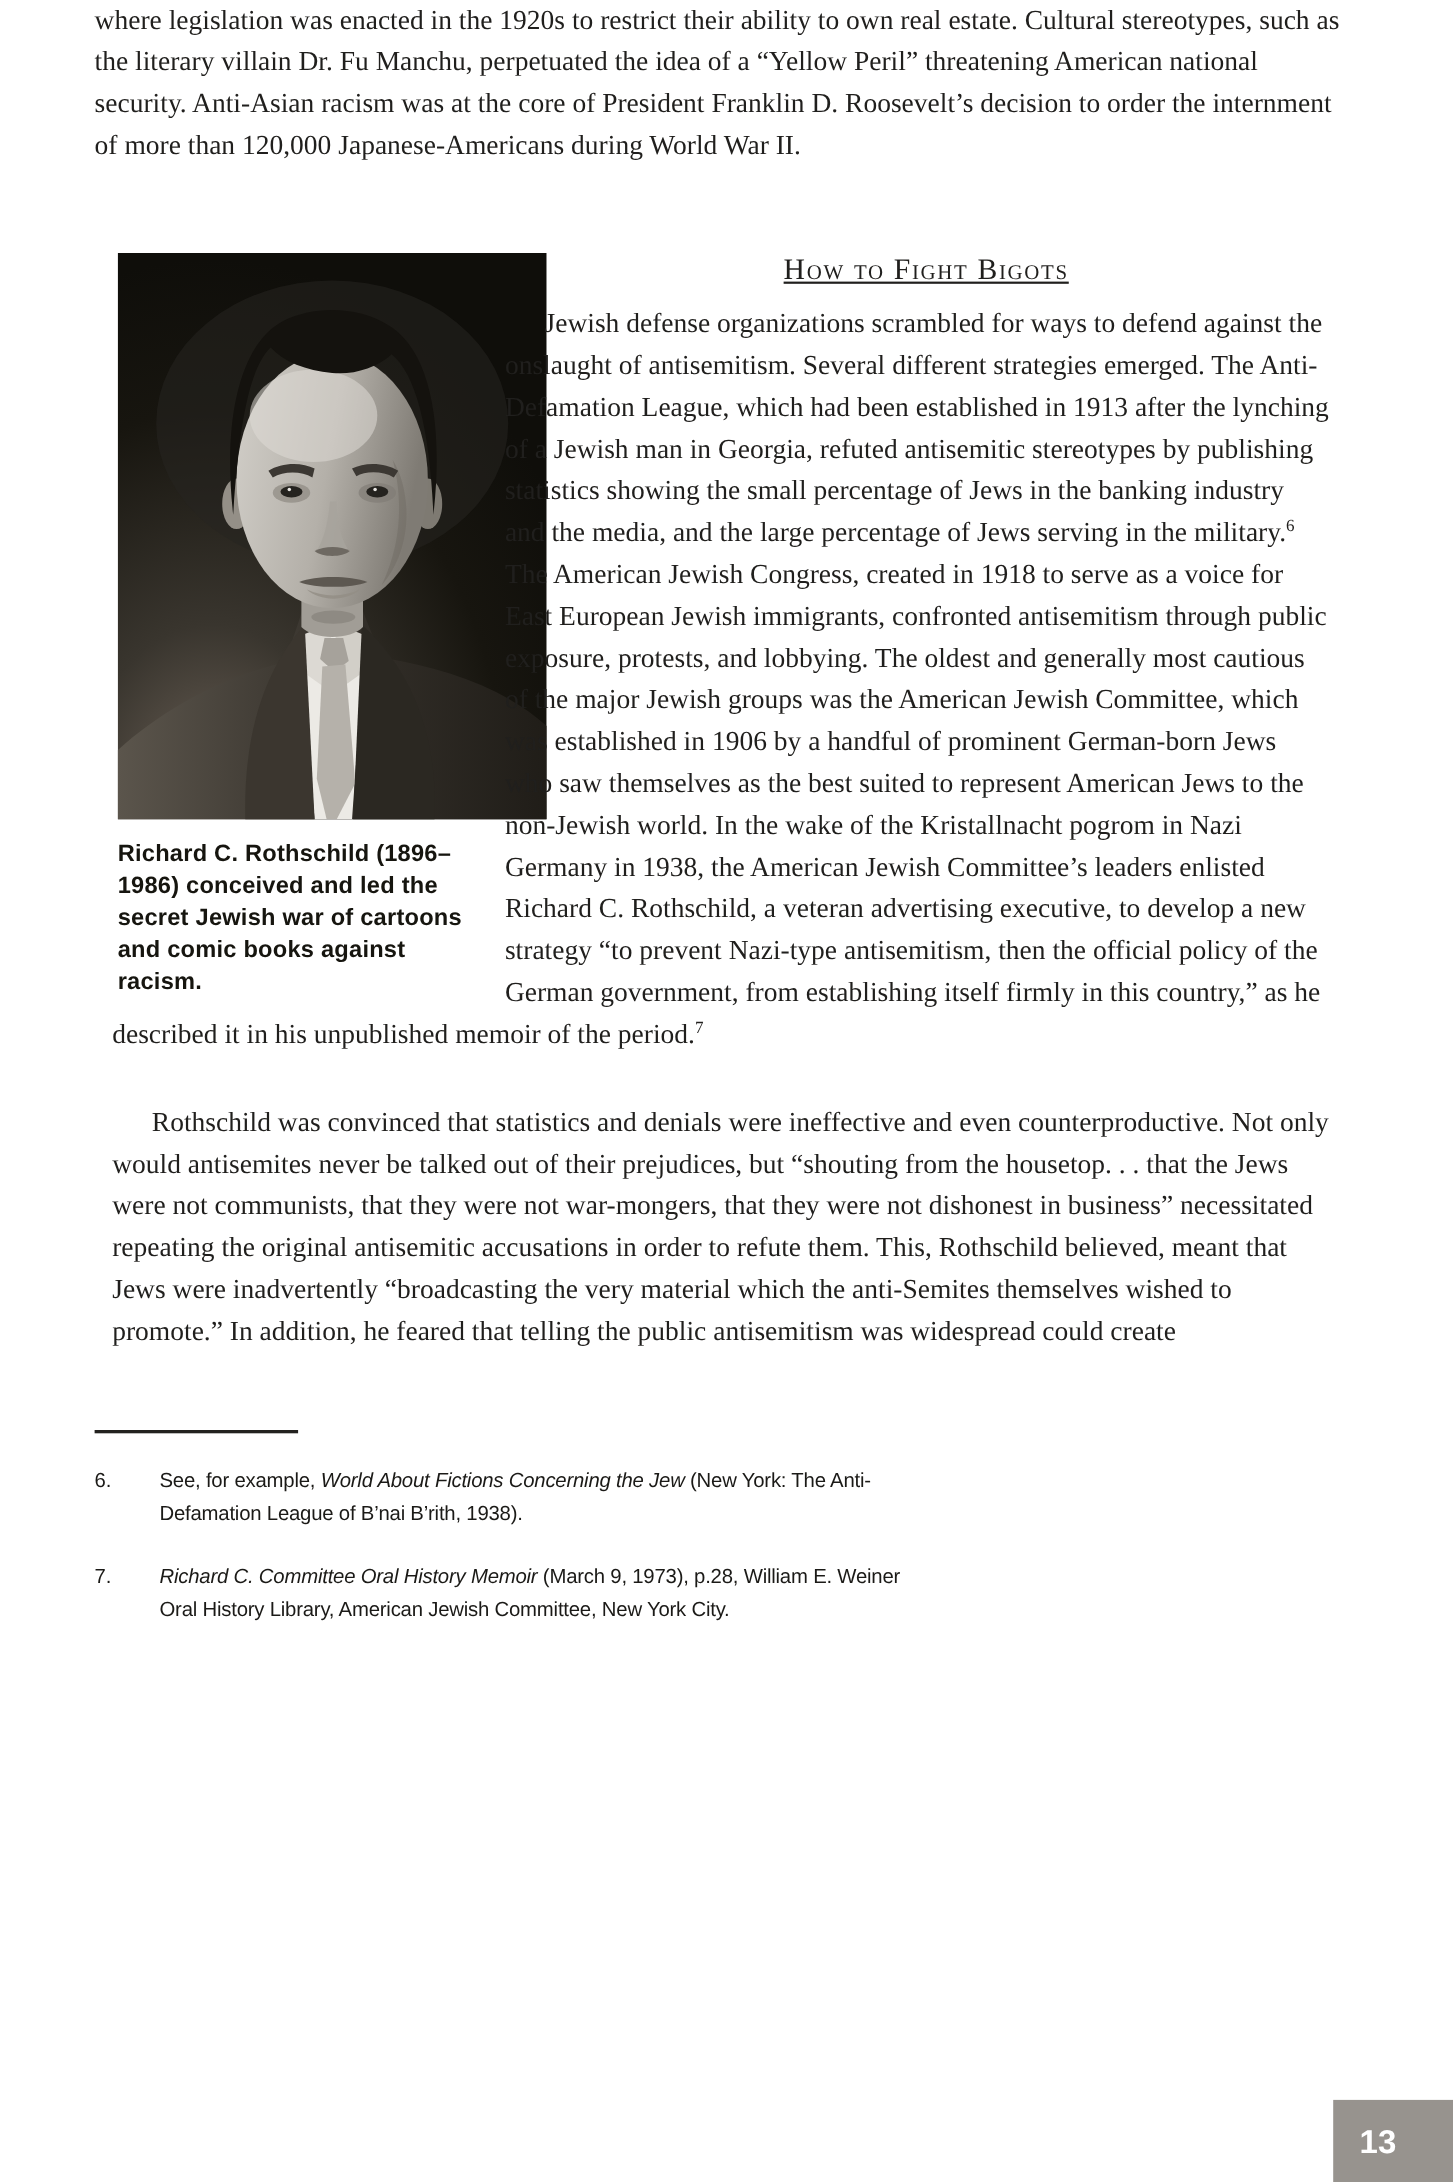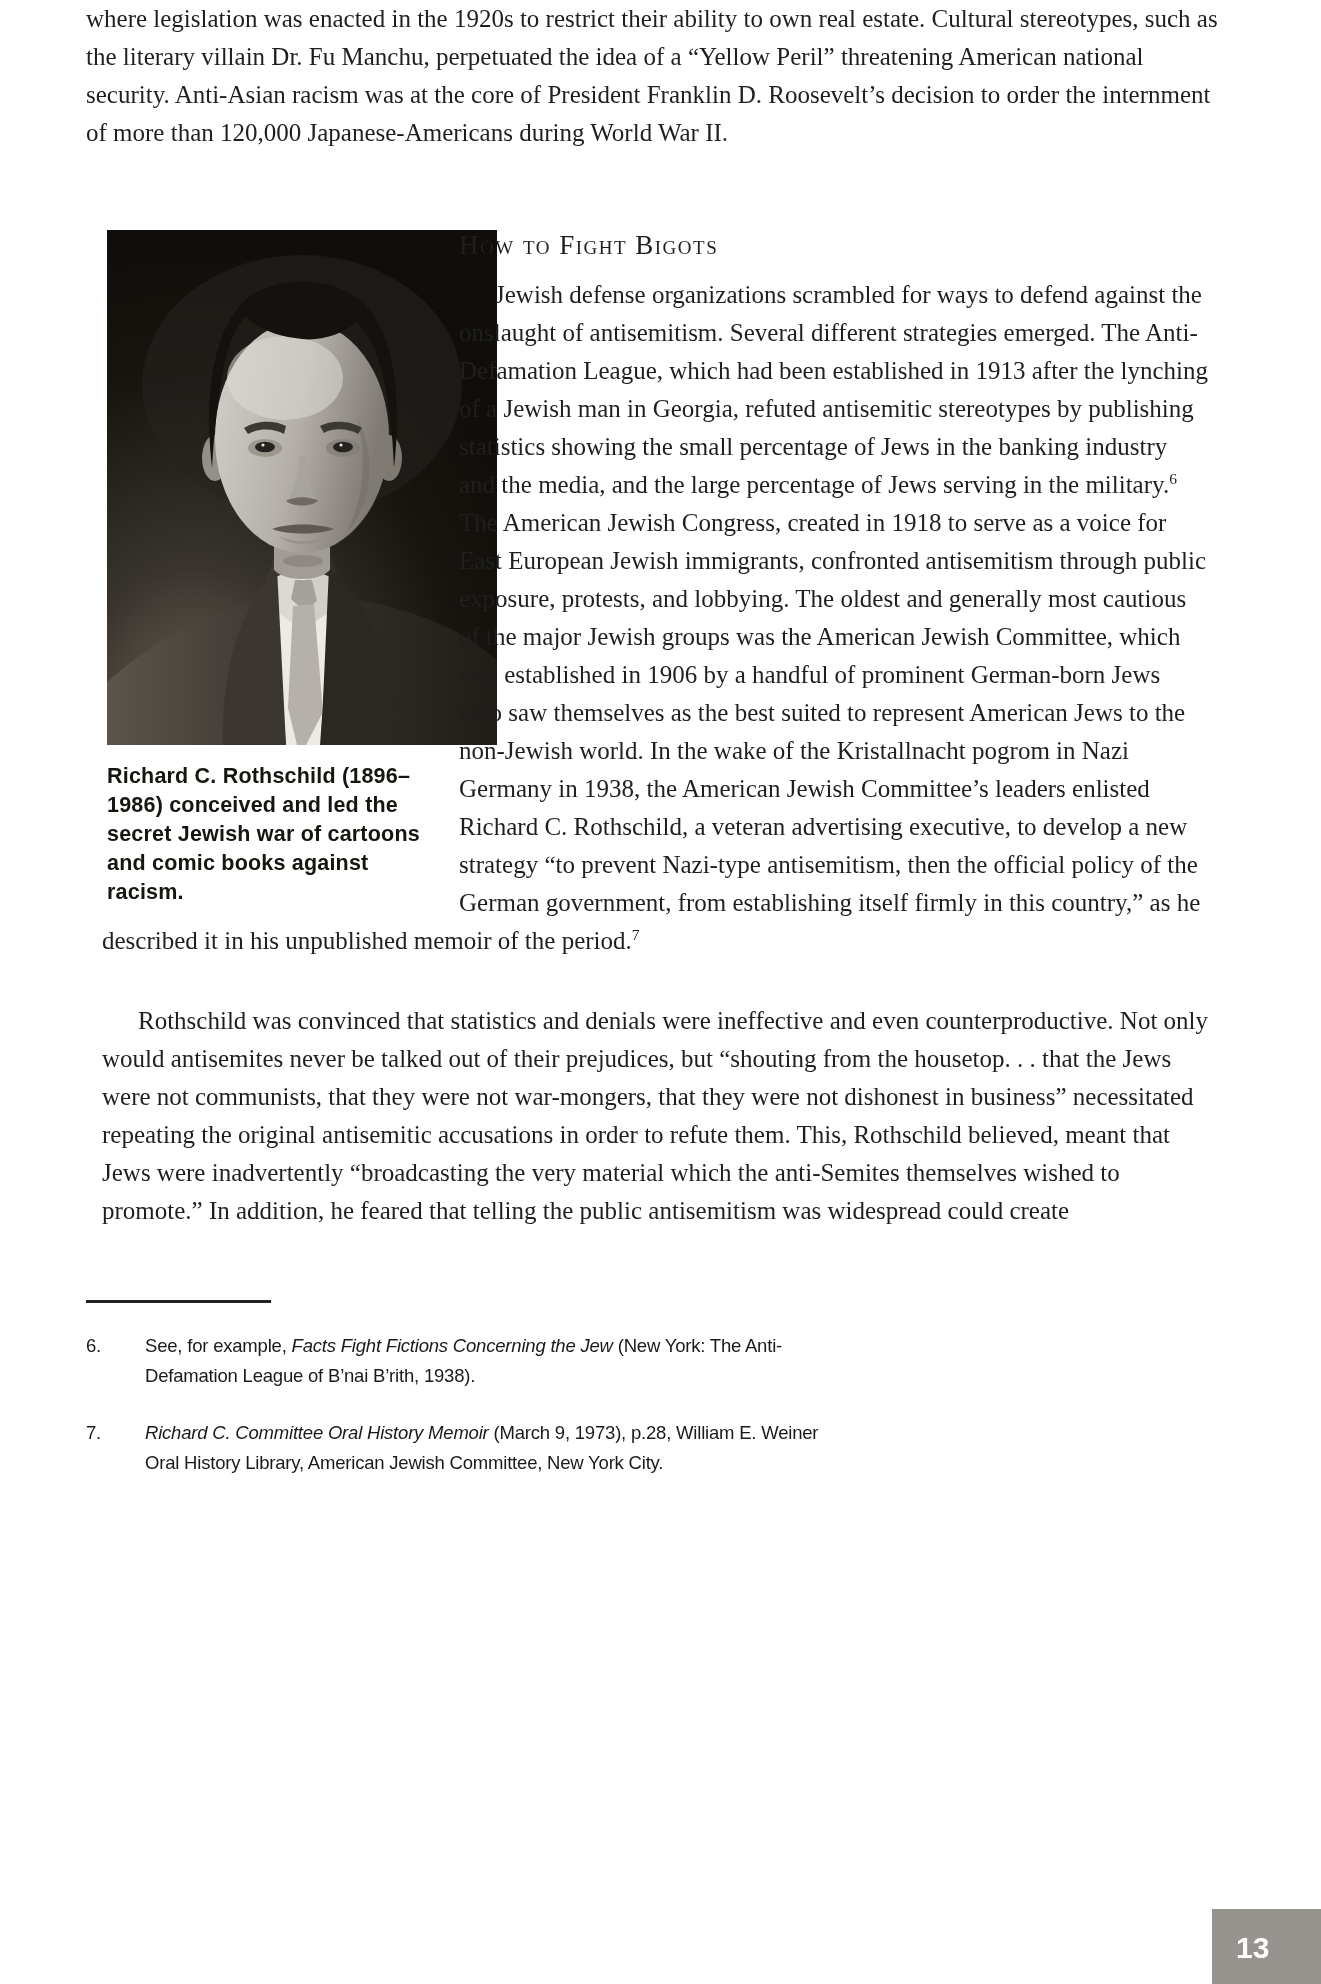--- a/index.html
+++ b/index.html
@@ -42,22 +42,24 @@
     font-size: 21.5px;
     line-height: 29px;
     letter-spacing: 0.2px;
     color: #16150f;
   }
   .section-heading {
     margin: 0 0 13px 0;
     font-weight: 400;
     font-size: 27px;
     line-height: 30px;
+    text-align: center;
     font-variant: small-caps;
     letter-spacing: 1.5px;
+    text-decoration: underline;
   }
   .body-para {
     margin: 16px;
     font-size: 25px;
     line-height: 38px;
     text-indent: 36px;
   }
   .body-para sup {
     font-size: 0.62em;
     line-height: 0;
@@ -191,21 +193,21 @@
       <div class="clear"></div>
     </div>
 
     <p class="body-para para-2">Rothschild was convinced that statistics and denials were ineffective and even counterproductive. Not only would antisemites never be talked out of their prejudices, but “shouting from the housetop. . . that the Jews were not communists, that they were not war-mongers, that they were not dishonest in business” necessitated repeating the original antisemitic accusations in order to refute them. This, Rothschild believed, meant that Jews were inadvertently “broadcasting the very material which the anti-Semites themselves wished to promote.” In addition, he feared that telling the public antisemitism was widespread could create</p>
 
     <div class="footnotes">
       <div class="footnote-divider"></div>
 
       <div class="footnote">
         <span class="fn-num">6.</span>
-        <span class="fn-text"><span>See, for example, </span><i>Facts Fight Fictions Concerning the Jew</i><span> (New York: The Anti-Defamation League of B’nai B’rith, 1938).</span></span>
+        <span class="fn-text"><span>See, for example, </span><i>World About Fictions Concerning the Jew</i><span> (New York: The Anti-Defamation League of B’nai B’rith, 1938).</span></span>
       </div>
 
       <div class="footnote">
         <span class="fn-num">7.</span>
         <span class="fn-text"><span></span><i>Richard C. Committee Oral History Memoir</i><span> (March 9, 1973), p.28, William E. Weiner Oral History Library, American Jewish Committee, New York City.</span></span>
       </div>
     </div>
 
   </div>
 

